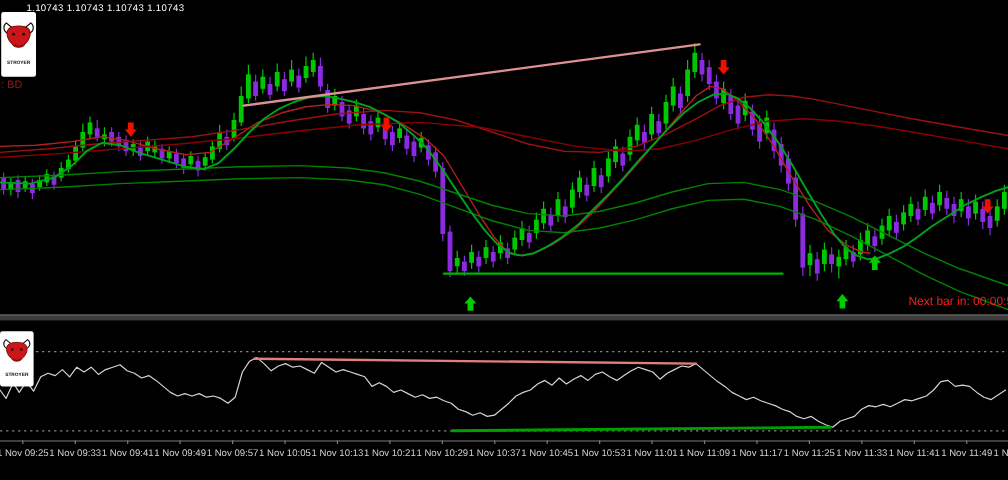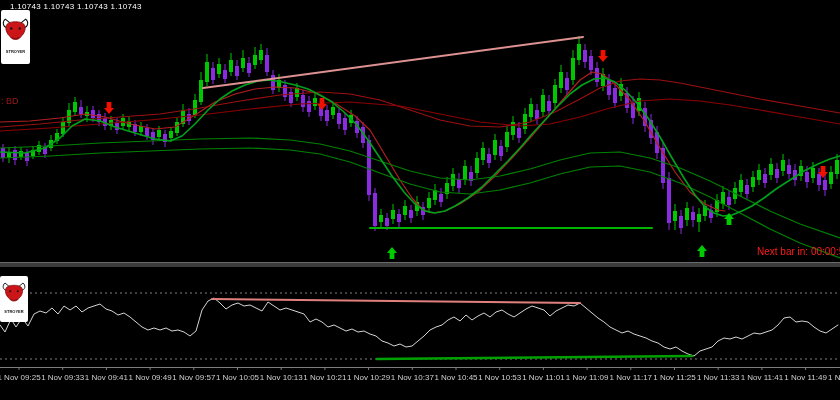--- a/index.html
+++ b/index.html
@@ -1,21 +1,21 @@
 <!DOCTYPE html>
 <html><head>
 <meta charset="utf-8">
 <style>
   html,body{margin:0;padding:0;background:#1a1a1a;}
   .screen{
     position:relative;width:840px;height:400px;background:#000;
     overflow:hidden;font-family:"Liberation Sans",sans-serif;
   }
-  .quote-text{position:absolute;left:10px;top:2px;font-size:8px;color:#ffffff;letter-spacing:.3px;white-space:nowrap;}
-  .bd-label{position:absolute;left:1px;top:65px;font-size:9px;color:#9b1b1b;white-space:nowrap;margin-top:31px;}
+  .quote-text{position:absolute;left:22px;top:2px;font-size:8px;color:#ffffff;letter-spacing:.3px;white-space:nowrap;}
+  .bd-label{position:absolute;left:1px;top:65px;font-size:9px;color:#9b1b1b;white-space:nowrap;}
   .next-bar{position:absolute;left:757px;top:246px;font-size:10px;color:#ff1c1c;white-space:nowrap;}
   .logo{
     position:absolute;background:#ffffff;border-radius:2px;
     display:flex;flex-direction:column;align-items:center;justify-content:flex-start;
     overflow:hidden;
   }
   .logo-main{left:1px;top:10px;width:29px;height:52px;padding-top:2px;}
   .logo-osc{left:0px;top:276px;width:28px;height:45px;padding-top:1px;}
   .logo-text{font-size:4px;font-weight:bold;color:#111;line-height:1.2;letter-spacing:0;}
   svg.chart{position:absolute;left:0;top:0;}

